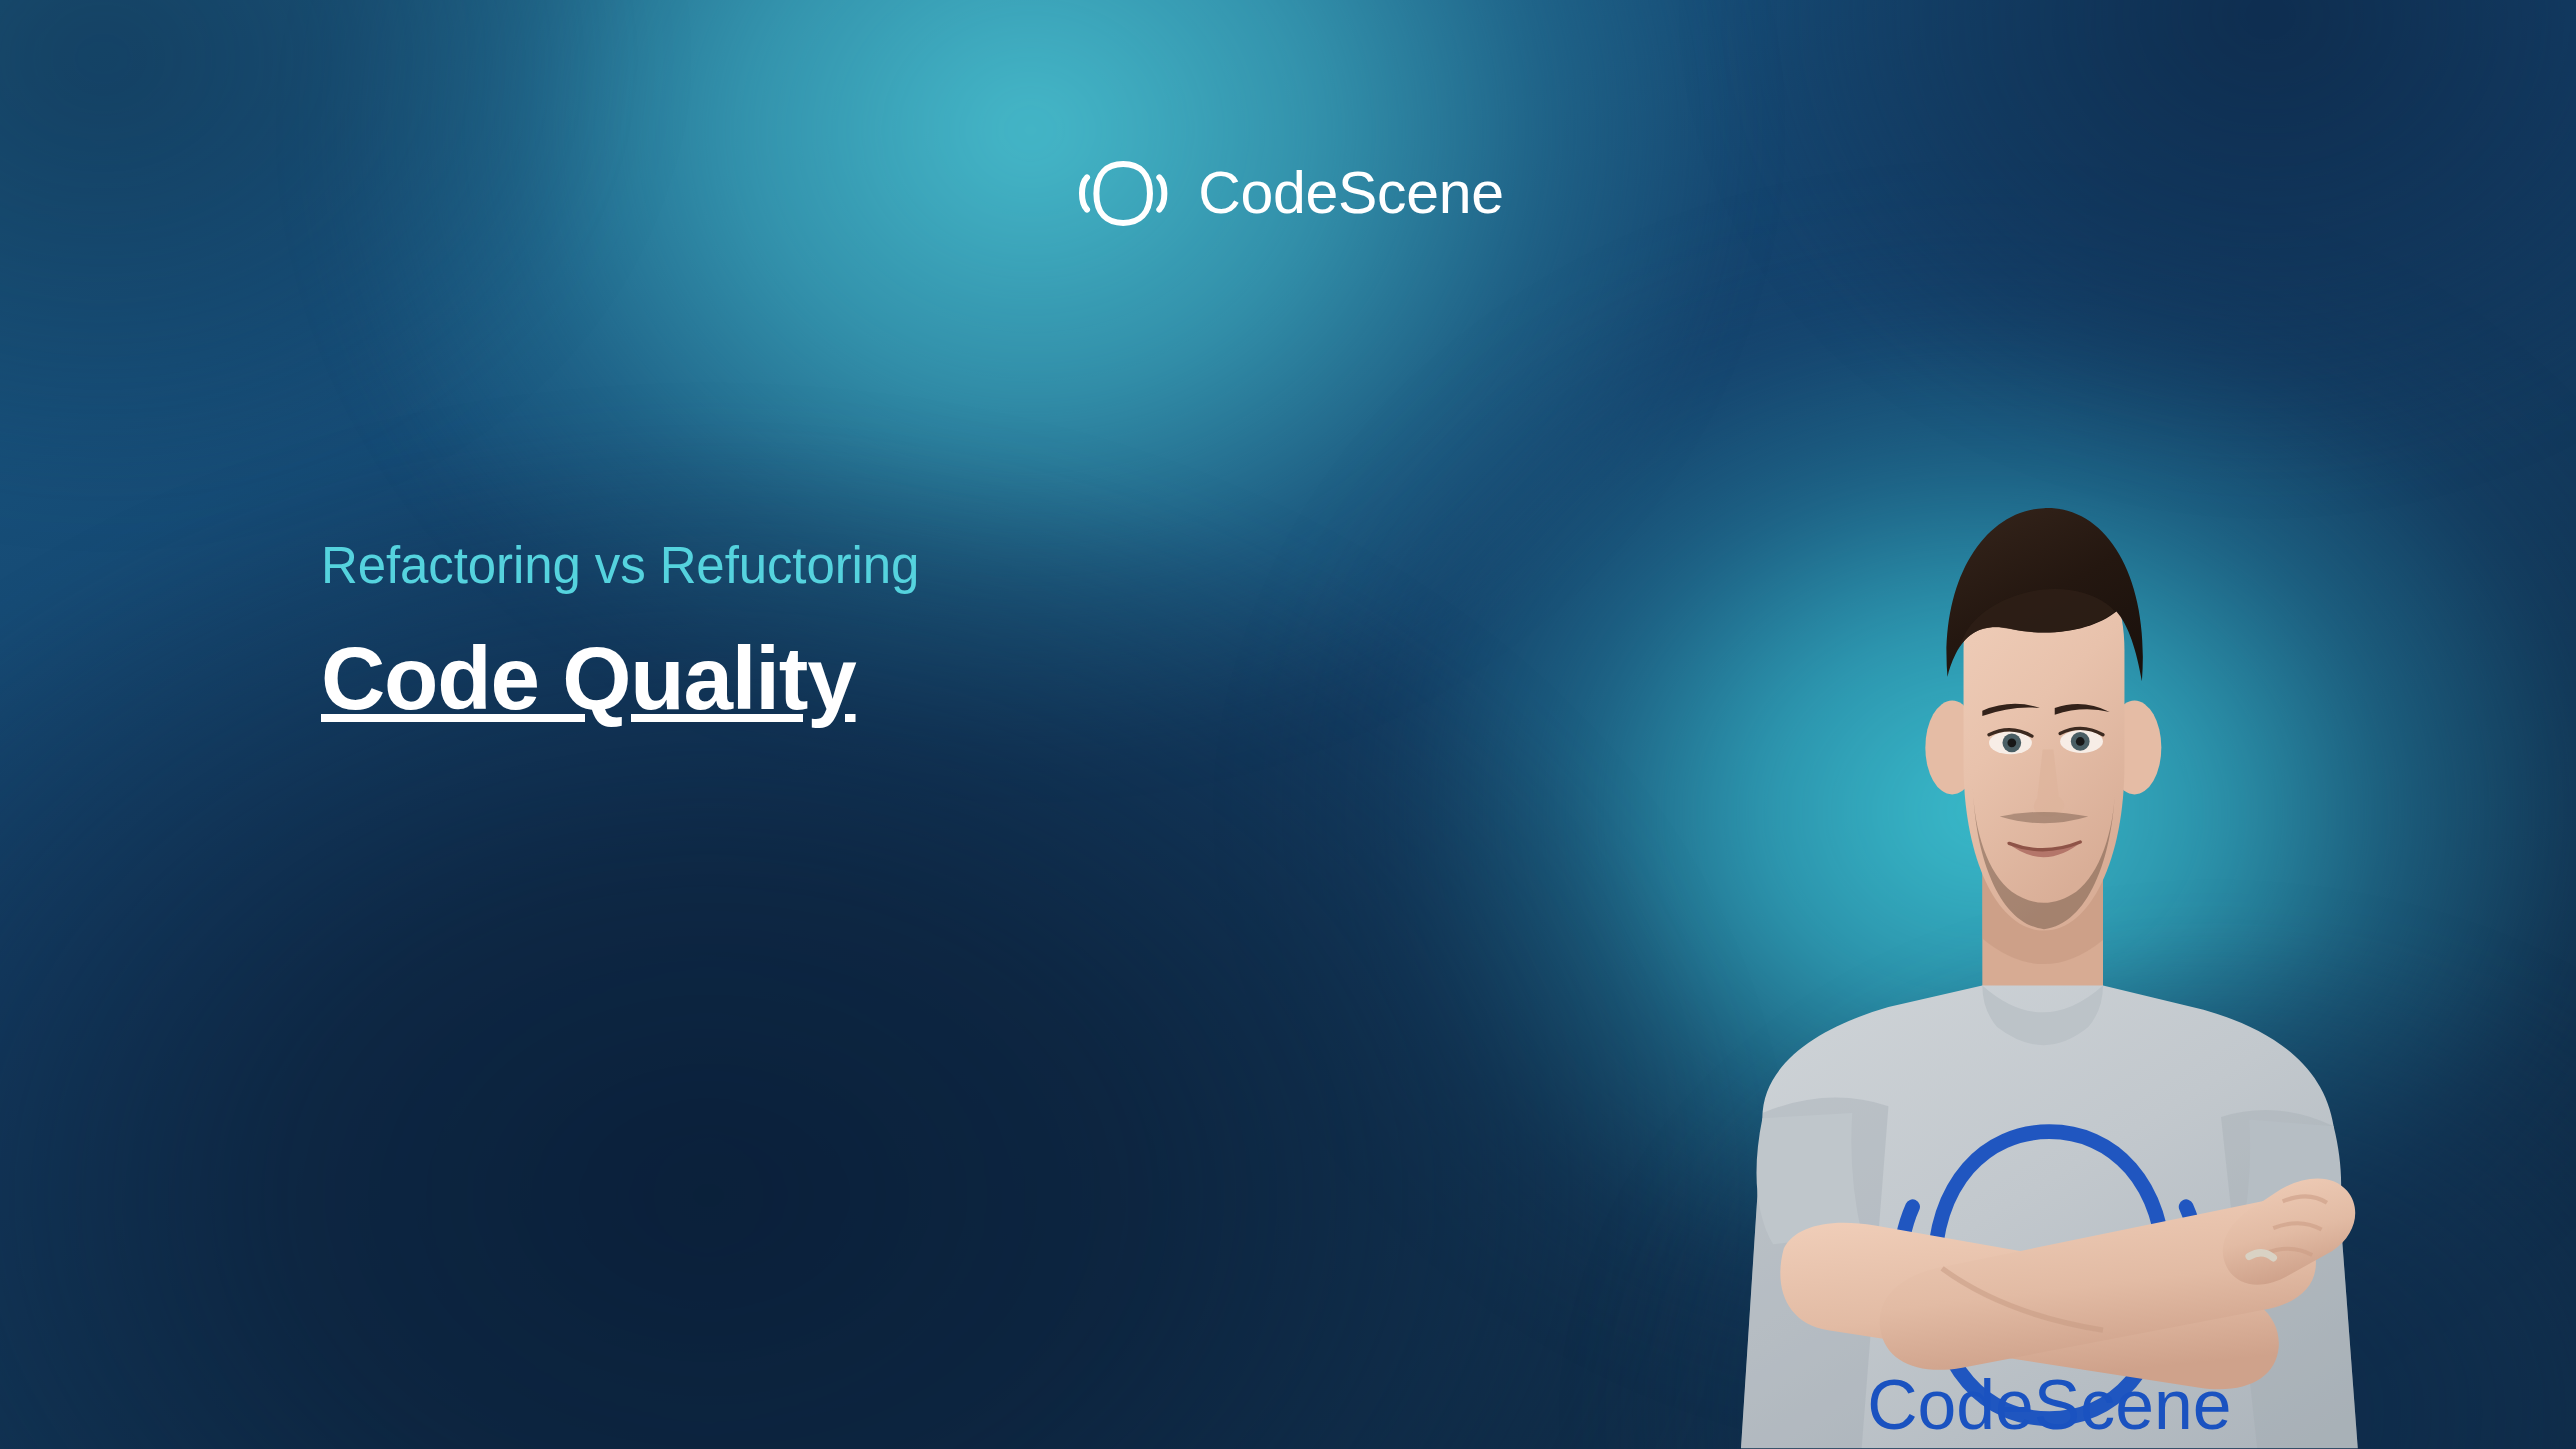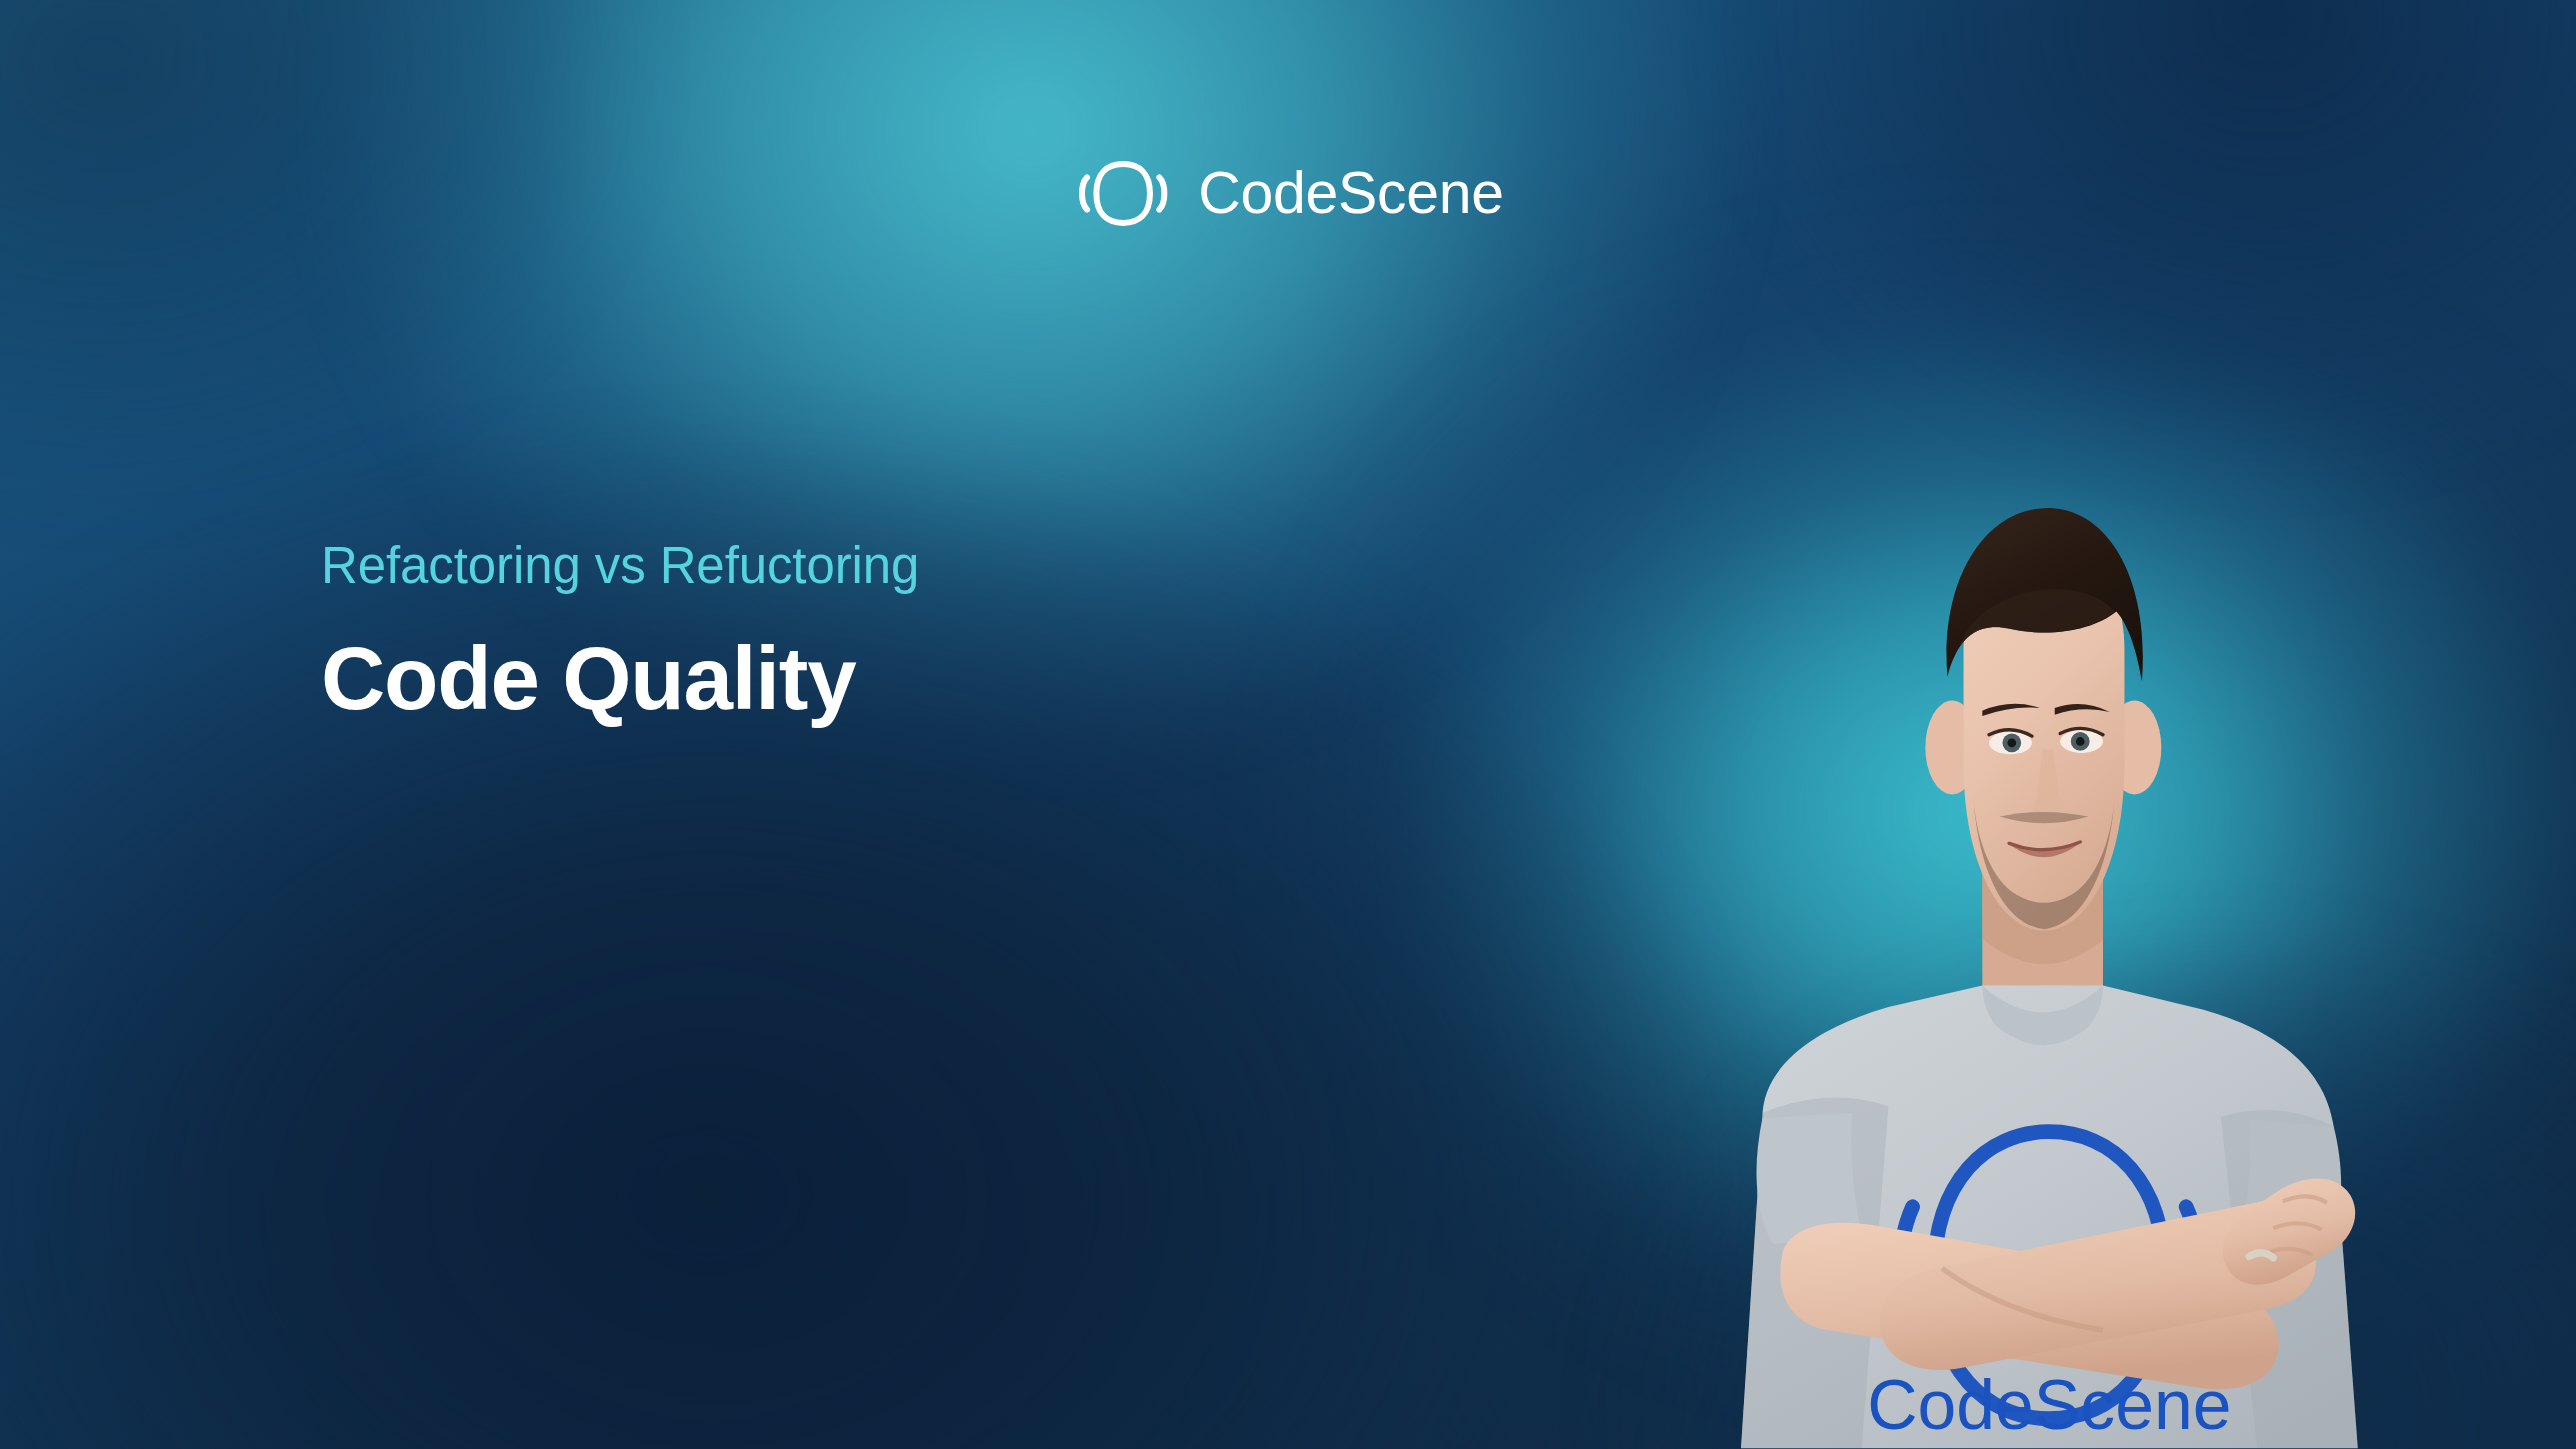--- a/index.html
+++ b/index.html
@@ -161,21 +161,21 @@
   }
   .headline {
     color: #ffffff;
     font-family: "Liberation Sans", sans-serif;
     font-size: 89px;
     font-weight: 700;
     line-height: 1.18;
     letter-spacing: -1.2px;
     margin: 0;
   }
-  .headline-line { display: block; white-space: nowrap; }
+  .headline-line { display: block; white-space: nowrap; text-decoration: underline; }
 
   
   .person {
     position: absolute;
     left: 1513px;
     top: 362px;
     width: 885px;
     height: 1087px;
     z-index: 5;
   }

